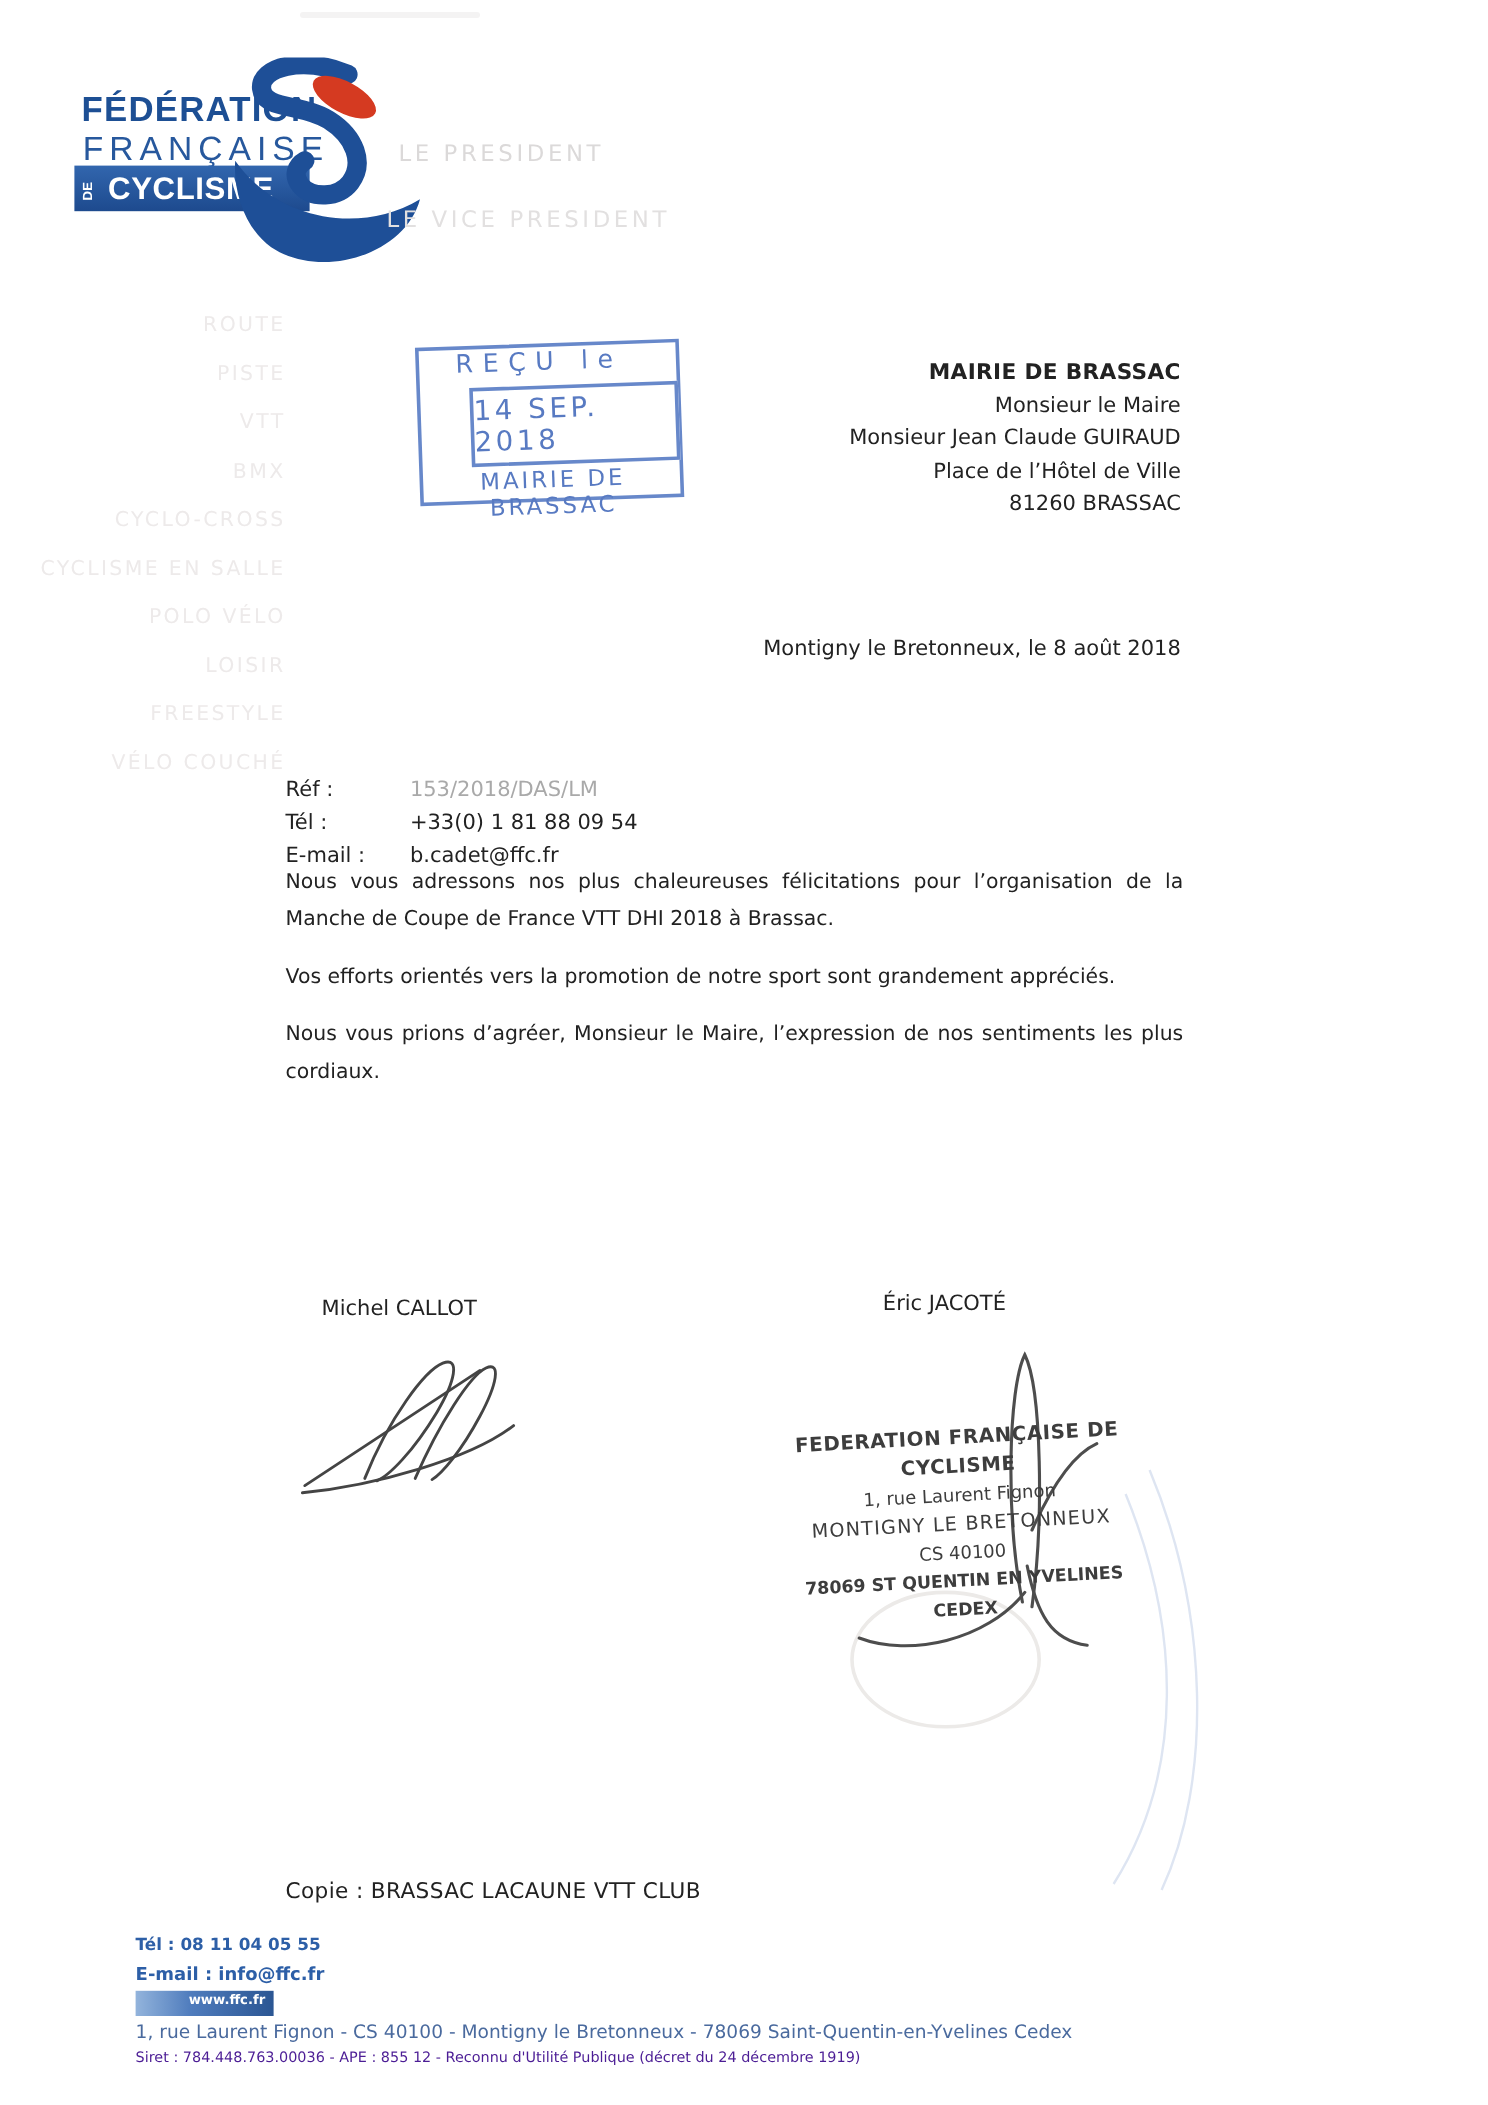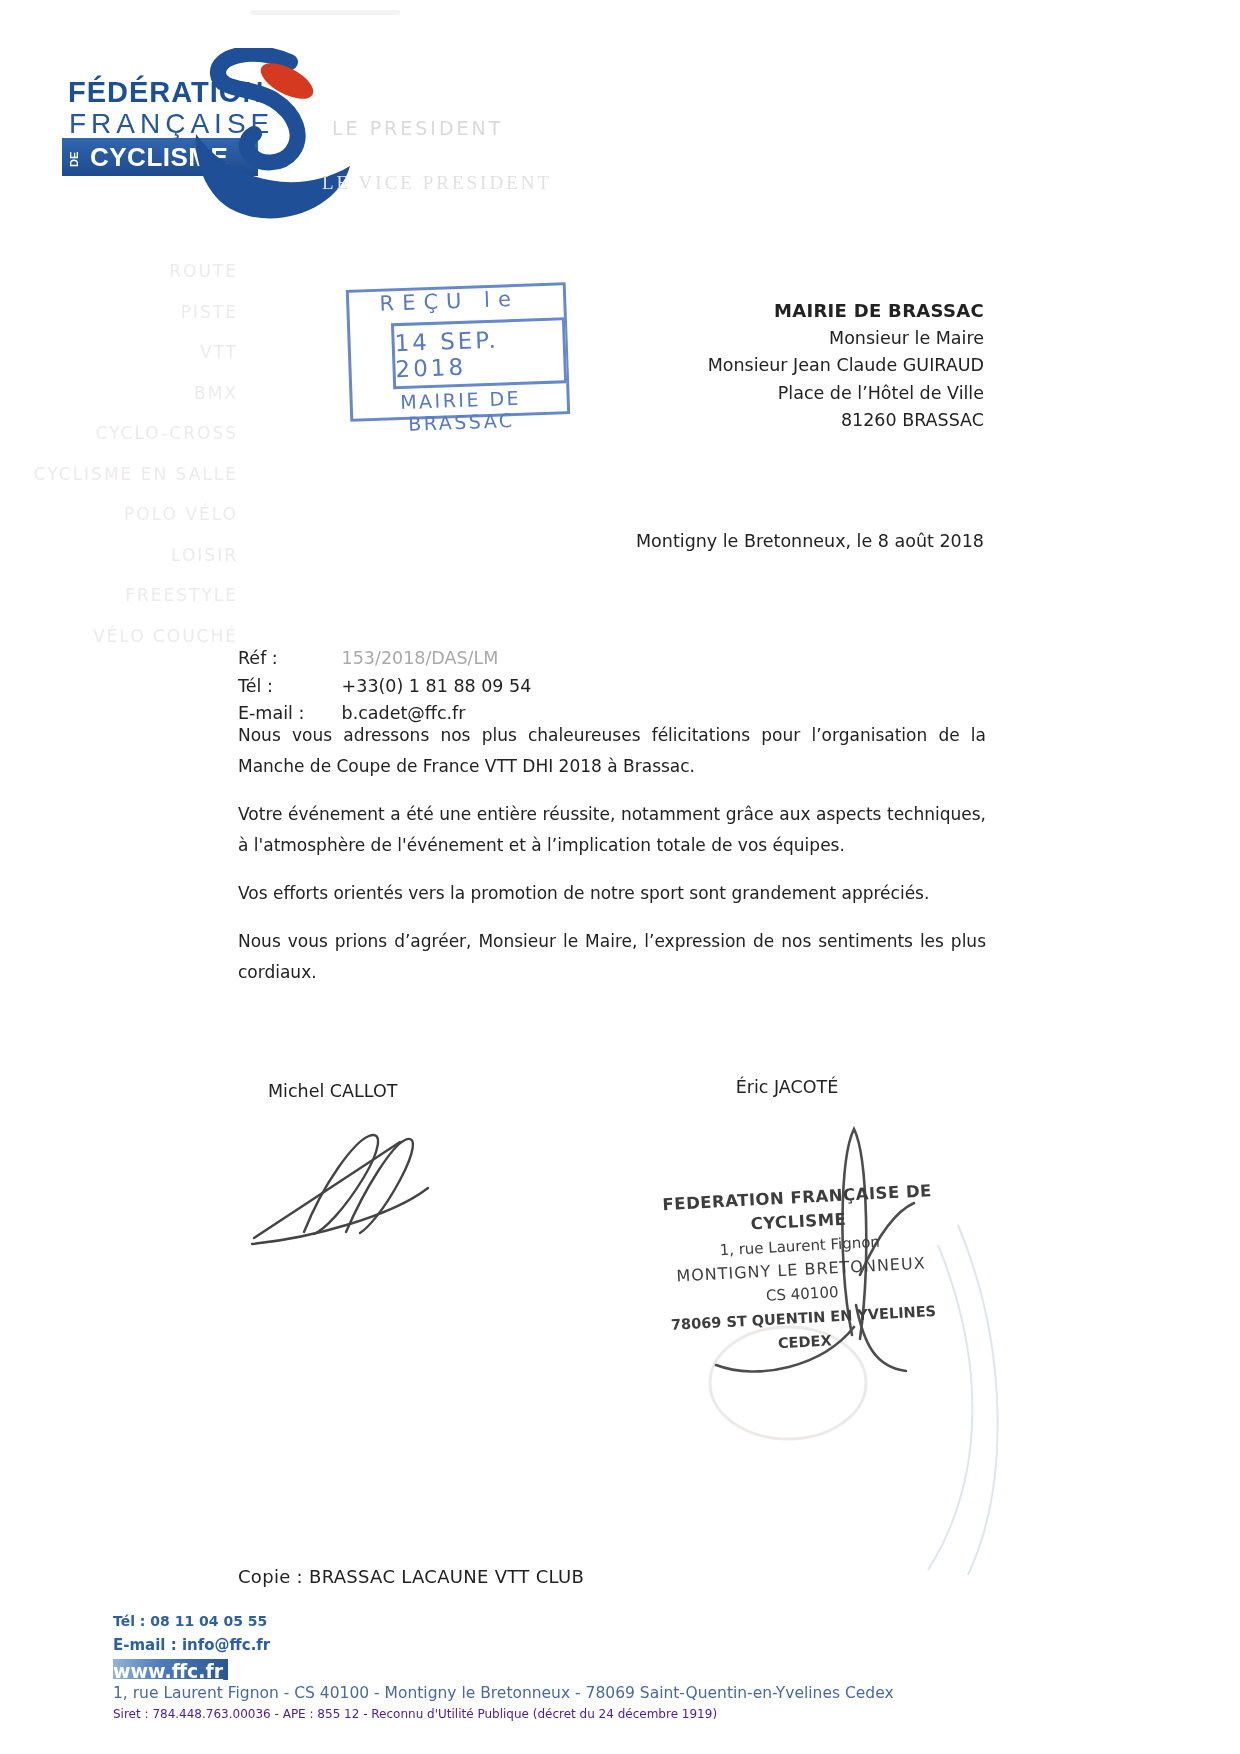--- a/index.html
+++ b/index.html
@@ -21,21 +21,21 @@
   .logo-de {
     position:absolute; left:6px; top:9px; width:20px; height:20px;
     color:#fff; font-size:11px; font-weight:bold;
     transform:rotate(-90deg); font-family:"Liberation Sans", sans-serif;
   }
   .logo-cyclisme { margin-left:28px; color:#fff; font-size:26px; font-weight:bold; letter-spacing:0.5px; font-family:"Liberation Sans", sans-serif; }
   .swan-svg { left:192px; top:48px; }
 
   
   .president { left:332px; top:117px; font-size:19px; letter-spacing:3px; color:#dbd9d9; }
-  .vice-president { left:322px; top:172px; font-size:19px; letter-spacing:3px; color:#e2e0e0;font-family:Liberation Serif, serif; }
+  .vice-president { left:322px; top:172px; font-size:19px; letter-spacing:3px; color:#e2e0e0; }
   .disciplines { left:0; top:261px; width:238px; text-align:right; }
   .disciplines span { display:block; font-size:17px; letter-spacing:2px; color:#edeaea; margin-bottom:20.5px; }
 
   
   .stamp {
     left:348px; top:286px; width:220px; height:132px;
     transform:rotate(-2deg); color:#4a6fbd; opacity:.92;
   }
   .stamp .outer { position:absolute; inset:0; border:3px solid #5b7ec6; }
   .stamp .header { position:absolute; left:0; right:14px; top:3px; text-align:center; font-size:21px; letter-spacing:8px; }
@@ -75,22 +75,22 @@
   .ffc-stamp .s3 { font-size:15px; }
   .ffc-stamp .s4 { font-size:14.5px; font-weight:600; }
 
   
   .copy-line { left:238px; top:1566px; font-size:18px; letter-spacing:.3px; }
   .footer-tel   { left:113px; top:1613px; font-size:14px; font-weight:600; color:#2d5fa7; }
   .footer-email { left:113px; top:1636px; font-size:15px; font-weight:600; color:#2d5fa7; }
   .footer-web {
     left:113px; top:1659px; width:115px; height:21px;
     background:linear-gradient(90deg,#93b4dc 0%,#4f7cbd 40%,#2b5693 100%);
-    color:#fff; font-size:19px; font-weight:bold;
-    text-align:right; padding:1px 7px 0 0;text-decoration:underline;
+    color:#fff; font-size:11px; font-weight:bold;
+    text-align:right; padding:1px 7px 0 0;
   }
   .footer-address { left:113px; top:1684px; font-size:15.5px; color:#4a6a9e; }
   .footer-legal   { left:113px; top:1707px; font-size:12px; color:#4c1d95; }
 
   .top-smudge { left:250px; top:10px; width:150px; height:5px; background:#f4f3f3; border-radius:3px; }
 </style>
 </head>
 <body>
 
 <div class="abs top-smudge"></div>
@@ -152,21 +152,20 @@
     <span>+33(0) 1 81 88 09 54</span>
   </div>
   <div>
     <span class="lbl">E-mail :</span>
     <span>b.cadet@ffc.fr</span>
   </div>
 </div>
 
 <div class="abs letter-body">
   <p>Nous vous adressons nos plus chaleureuses félicitations pour l’organisation de la Manche de Coupe de France VTT DHI 2018 à Brassac.</p>
-  <p>Votre événement a été une entière réussite, notamment grâce aux aspects techniques, à l'atmosphère de l'événement et à l’implication totale de vos équipes.</p>
   <p>Vos efforts orientés vers la promotion de notre sport sont grandement appréciés.</p>
   <p>Nous vous prions d’agréer, Monsieur le Maire, l’expression de nos sentiments les plus cordiaux.</p>
 </div>
 
 <div class="abs sig-left-name">Michel CALLOT</div>
 <div class="abs sig-right-name">Éric JACOTÉ</div>
 
 <svg class="abs sig-svg-left" width="250" height="145" viewBox="0 0 250 145">
   <g fill="none" stroke="#2b2b2b" stroke-width="2.4" stroke-linecap="round" opacity="0.88">
     <path d="M 12,118 L 158,22"></path>

